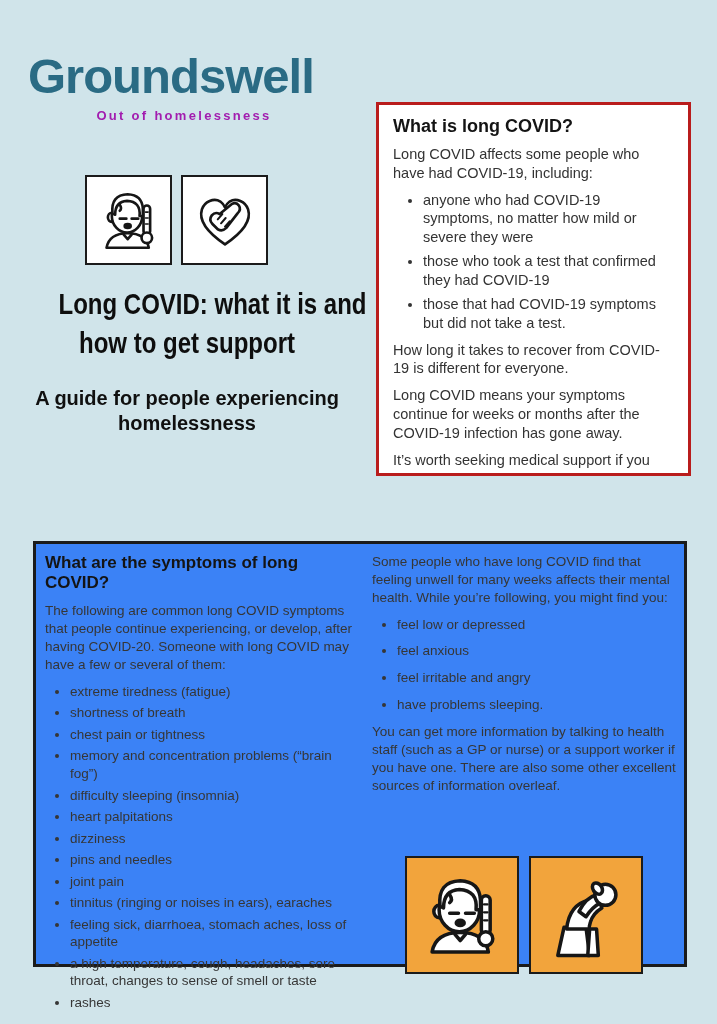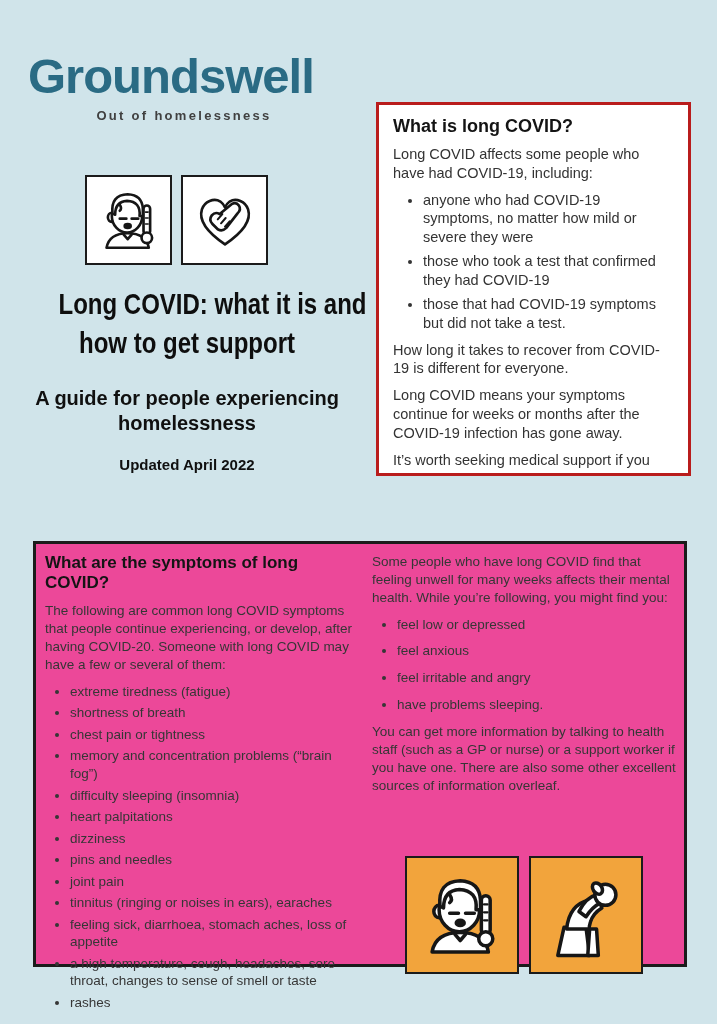--- a/index.html
+++ b/index.html
@@ -9,21 +9,21 @@
     font-family:"Liberation Sans", sans-serif; color:#323232;
   }
   
   .logo-block { position:absolute; left:28px; top:52px; width:312px; }
   .logo {
     font-size:49px; font-weight:bold; letter-spacing:-1px;
     color:#2a6b84; line-height:1; margin:0; text-align:left;
   }
   .tagline {
     margin-top:7px; text-align:center; font-size:13px; font-weight:bold;
-    letter-spacing:2.3px; color:#404040;
+    letter-spacing:2.3px; color:#a21caf;
   }
   .icon-tile {
     position:absolute; background:#ffffff; border:2.5px solid #1b1b1b;
     display:flex; align-items:center; justify-content:center; box-sizing:border-box;
   }
   .icon-tile.orange { background:#f2a43c; }
   .title-block {
     position:absolute; left:20px; top:284px; width:334px; text-align:center;
     color:#0e0e0e; font-weight:800; font-size:30px; line-height:39px;
   }
@@ -42,21 +42,21 @@
     background:#ffffff; border:3px solid #b91c1c; box-sizing:border-box;
     padding:11px 14px 8px 14px; overflow:hidden;
   }
   .whatis-box h2 { margin:0 0 8px 0; font-size:18px; color:#141414; }
   .whatis-box p { margin:8px 0; font-size:14.5px; line-height:1.3; color:#333; }
   .whatis-box ul { margin:6px 0 8px 0; padding-left:30px; }
   .whatis-box li { margin-bottom:6px; font-size:14.5px; line-height:1.28; color:#333; }
 
   .symptoms-box {
     position:absolute; left:33px; top:541px; width:654px; height:426px;
-    background:#ec4899; border:3px solid #1b1b1b; box-sizing:border-box;
+    background:#3b82f6; border:3px solid #1b1b1b; box-sizing:border-box;
   }
   .col-left  { position:absolute; left:9px;  top:9px;  width:316px; }
   .col-right { position:absolute; left:336px; top:9px; width:308px; }
   .col-left h2 { margin:0 0 9px 0; font-size:17px; color:#141414; }
   .col-left p, .col-right p { margin:0 0 9px 0; font-size:13.5px; line-height:1.33; color:#363636; }
   .col-left ul { margin:4px 0 0 0; padding-left:25px; }
   .col-left li { margin-bottom:4px; font-size:13.5px; line-height:1.3; color:#363636; }
   .col-right ul { margin:4px 0 10px 0; padding-left:25px; }
   .col-right li { margin-bottom:9px; font-size:13.5px; line-height:1.3; color:#363636; }
   .col-right .bold { font-weight:bold; color:#1d1d1d; }
@@ -97,21 +97,20 @@
       <path class="ln" d="M39 49 l7 -8 M44 55 l7 -8 M50 60 l7 -8" style="stroke-width:3"></path>
     </svg>
   </div>
 
   <div class="title-block">
     <span class="tline">Long COVID: what it is and</span><br>
     <span class="tline">how to get support</span>
   </div>
 
   <div class="subtitle">A guide for people experiencing homelessness</div>
-  <div class="updated">Updated April 2022</div>
 
   <div class="whatis-box">
     <h2>What is long COVID?</h2>
     <p>Long COVID affects some people who have had COVID-19, including:</p>
     <ul>
         <li>anyone who had COVID-19 symptoms, no matter how mild or severe they were</li>
         <li>those who took a test that confirmed they had COVID-19</li>
         <li>those that had COVID-19 symptoms but did not take a test.</li>
       </ul>
     <p>How long it takes to recover from COVID-19 is different for everyone.</p>

